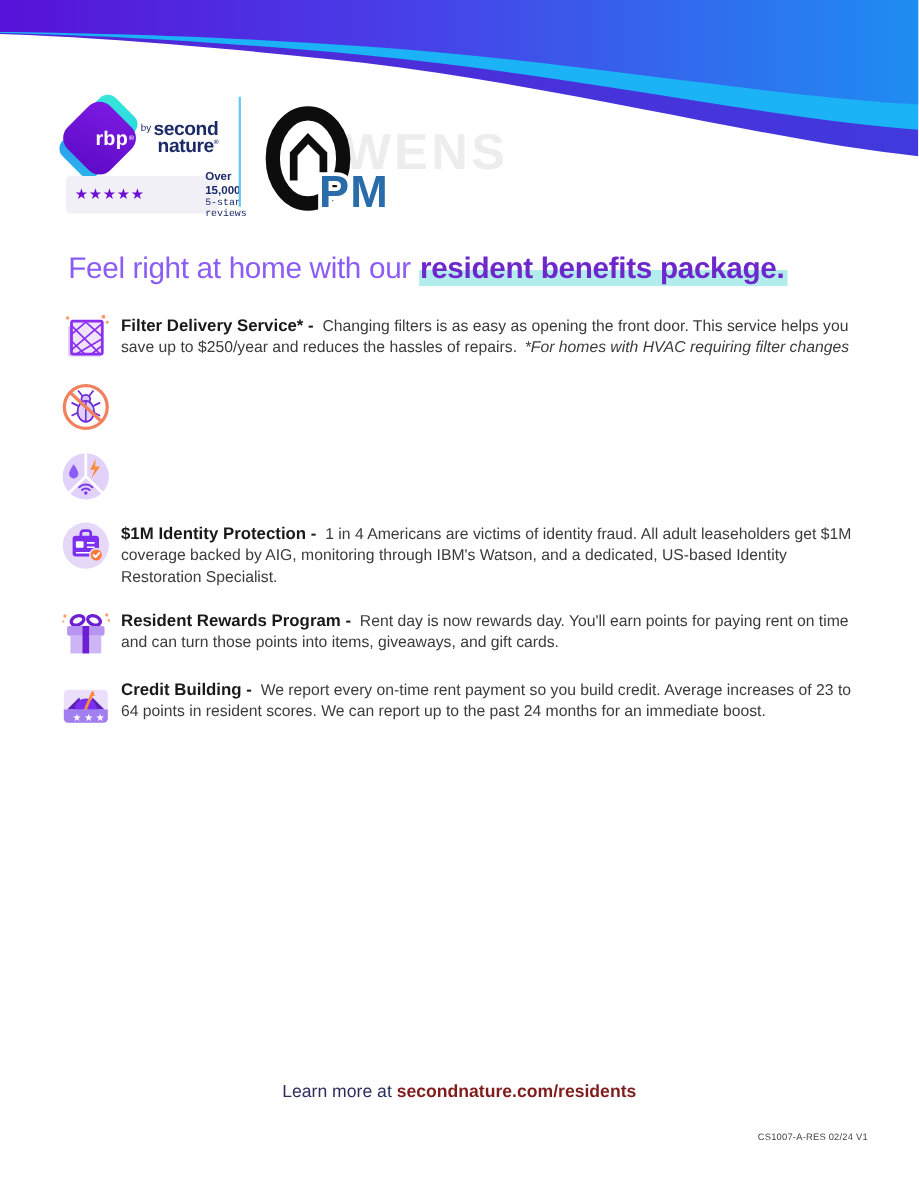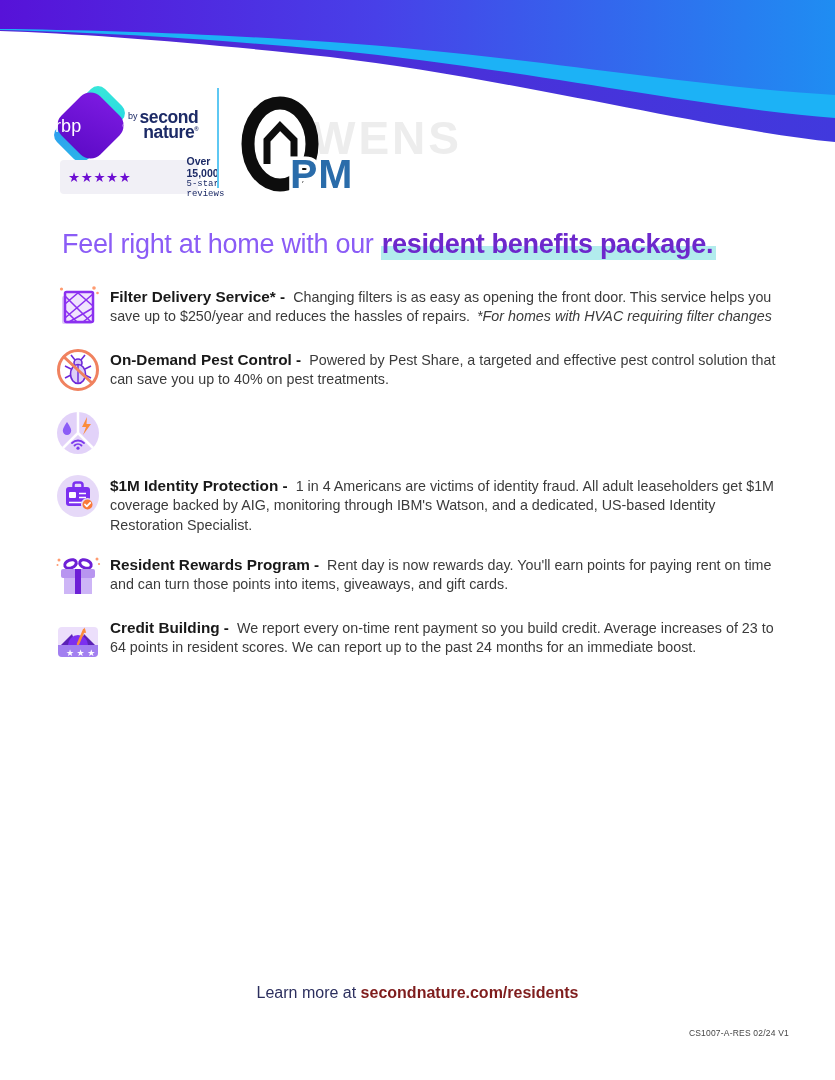--- a/index.html
+++ b/index.html
@@ -8,22 +8,22 @@
 
   
   .wave{position:absolute;top:0;left:0;width:835px;height:150px;}
 
   
   .rbp-mark{position:absolute;left:60px;top:94px;width:62px;height:62px;}
   .rbp-shape{position:absolute;border-radius:10px;}
   .shape-teal{left:16px;top:-3px;width:44px;height:44px;background:linear-gradient(135deg,#3ae8d8,#1fd0e8);transform:rotate(45deg);}
   .shape-blue{left:-1px;top:19px;width:44px;height:44px;background:linear-gradient(135deg,#2f8df5,#2bb7e8);transform:rotate(45deg);}
   .shape-purple{left:3px;top:4px;width:55px;height:55px;border-radius:14px;background:linear-gradient(160deg,#7d1be2,#5c0ac6);transform:rotate(45deg);}
-  .rbp-text{position:absolute;left:0;top:0;width:62px;height:64px;display:flex;align-items:center;justify-content:center;
-            color:#fff;font-weight:normal;font-size:18px;letter-spacing:0.2px;gap:40px;}
+  .rbp-text{position:absolute;left:0;top:0;width:62px;height:64px;display:flex;align-items:center;justify-content:flex-end;
+            color:#fff;font-weight:bold;font-size:18px;letter-spacing:0.2px;}
   .rbp-text sup{font-size:6px;margin-left:1px;}
   .sn-word{position:absolute;left:128px;top:110px;display:flex;gap:2px;color:#1c2a66;}
   .sn-by{font-size:9px;margin-top:1px;}
   .sn-lines{font-weight:bold;font-size:17.5px;line-height:0.85;letter-spacing:-0.4px;text-align:right;}
   .sn-lines sup{font-size:6px;}
   .reviews{position:absolute;left:60px;top:160px;width:138px;height:34px;background:#f1f0f6;border-radius:4px;
            display:flex;align-items:center;padding:0 8px;box-sizing:border-box;gap:7px;}
   .stars{color:#6d0fd2;font-size:13.5px;letter-spacing:0.6px;font-family:"DejaVu Sans",sans-serif;white-space:nowrap;}
   .rev-text{color:#1c2a66;line-height:1.15;margin-left:48px;}
   .rev-line1{font-size:10.5px;font-weight:bold;}
@@ -137,24 +137,20 @@
       <div class="b-icon">
         <svg viewBox="0 0 46 46">
           <circle cx="23" cy="23" r="19.5" fill="#ffffff" stroke="#f0825f" stroke-width="3"></circle>
           <path d="M20,13 L16,8 M26,13 L30,8 M16,22 L10,19 M16,28 L10,31 M30,22 L36,19 M30,28 L36,31" stroke="#6d28d9" stroke-width="1.6" fill="none"></path>
           <circle cx="23" cy="16" r="4" fill="#d9c6f5" stroke="#6d28d9" stroke-width="1.6"></circle>
           <ellipse cx="23" cy="27" rx="7.5" ry="9.5" fill="#ded0f7" stroke="#6d28d9" stroke-width="1.6"></ellipse>
           <path d="M23,18 V36" stroke="#6d28d9" stroke-width="1.4"></path>
           <path d="M9,10 L37,36" stroke="#f0825f" stroke-width="3" stroke-linecap="round"></path>
         </svg>
       </div>
-      <p class="b-text">
-        <span class="b-title">On-Demand Pest Control -</span>
-        <span class="b-body">Powered by Pest Share, a targeted and effective pest control solution that can save you up to 40% on pest treatments.</span>
-      </p>
     </div>
 
     <div class="benefit">
       <div class="b-icon">
         <svg viewBox="0 0 46 46">
           <circle cx="23" cy="23" r="21" fill="#e2d2f9"></circle>
           <path d="M23,2 L23,23 M23,23 L8,38 M23,23 L38,38" stroke="#ffffff" stroke-width="2.5" fill="none"></path>
           <path d="M12,12 c-2.8,4.2 -4.2,6.6 -4.2,8.7 a4.2,4.2 0 0 0 8.4,0 c0,-2.1 -1.4,-4.5 -4.2,-8.7 z" fill="#8b5cf6"></path>
           <polygon points="32,7 27,17 31,17 28,25 36,14 31.5,14" fill="#fb8c3c"></polygon>
           <path d="M17,33 a8.5,8.5 0 0 1 12,0 M19.5,35.5 a5,5 0 0 1 7,0" stroke="#7c3aed" stroke-width="1.8" fill="none" stroke-linecap="round"></path>

